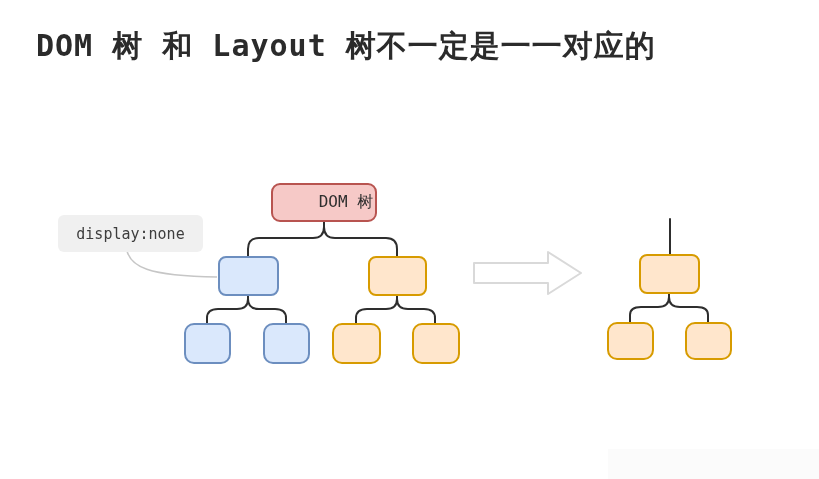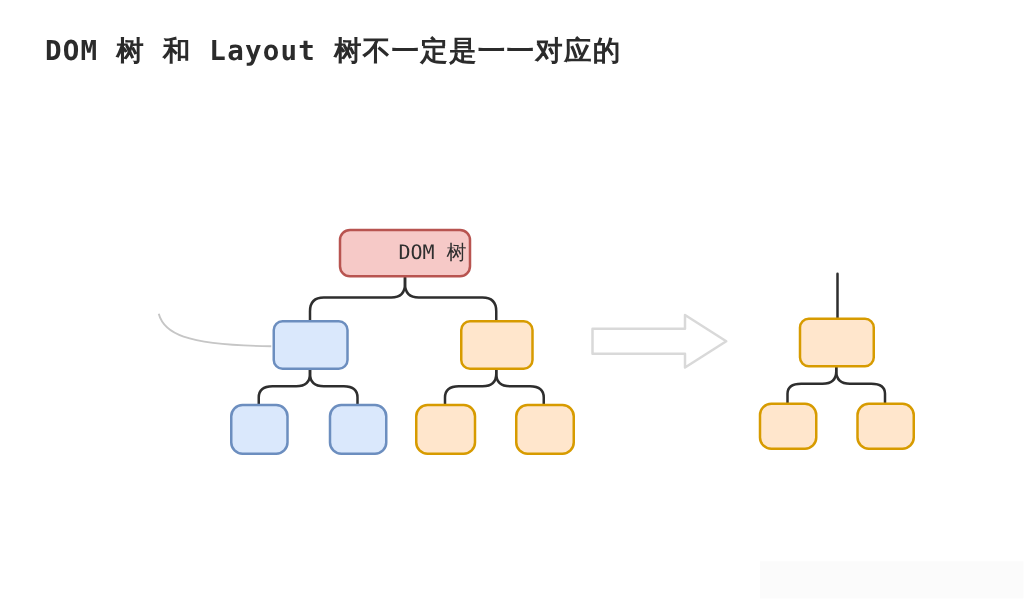--- a/index.html
+++ b/index.html
@@ -13,21 +13,21 @@
     width: 819px;
     height: 479px;
     background: #ffffff;
     overflow: hidden;
   }
   .title {
     position: absolute;
     left: 36px;
     top: 26px;
     margin: 0;
-    font-size: 22px;
+    font-size: 30px;
     font-weight: 600;
     letter-spacing: 1px;
     color: var(--title-color, #2b2b2b);
     font-family: "DejaVu Sans Mono", "Liberation Mono", monospace;
     white-space: nowrap;
   }
   .connector-layer {
     position: absolute;
     left: 0;
     top: 0;
@@ -136,14 +136,15 @@
   <div class="node orange orange-parent"></div>
   <div class="node blue blue-child-1"></div>
   <div class="node blue blue-child-2"></div>
   <div class="node orange orange-child-1"></div>
   <div class="node orange orange-child-2"></div>
 
   <div class="node orange layout-parent"></div>
   <div class="node orange layout-child-1"></div>
   <div class="node orange layout-child-2"></div>
 
+  <div class="annotation-label">display:none</div>
 
 </div>
 
 </body></html>

